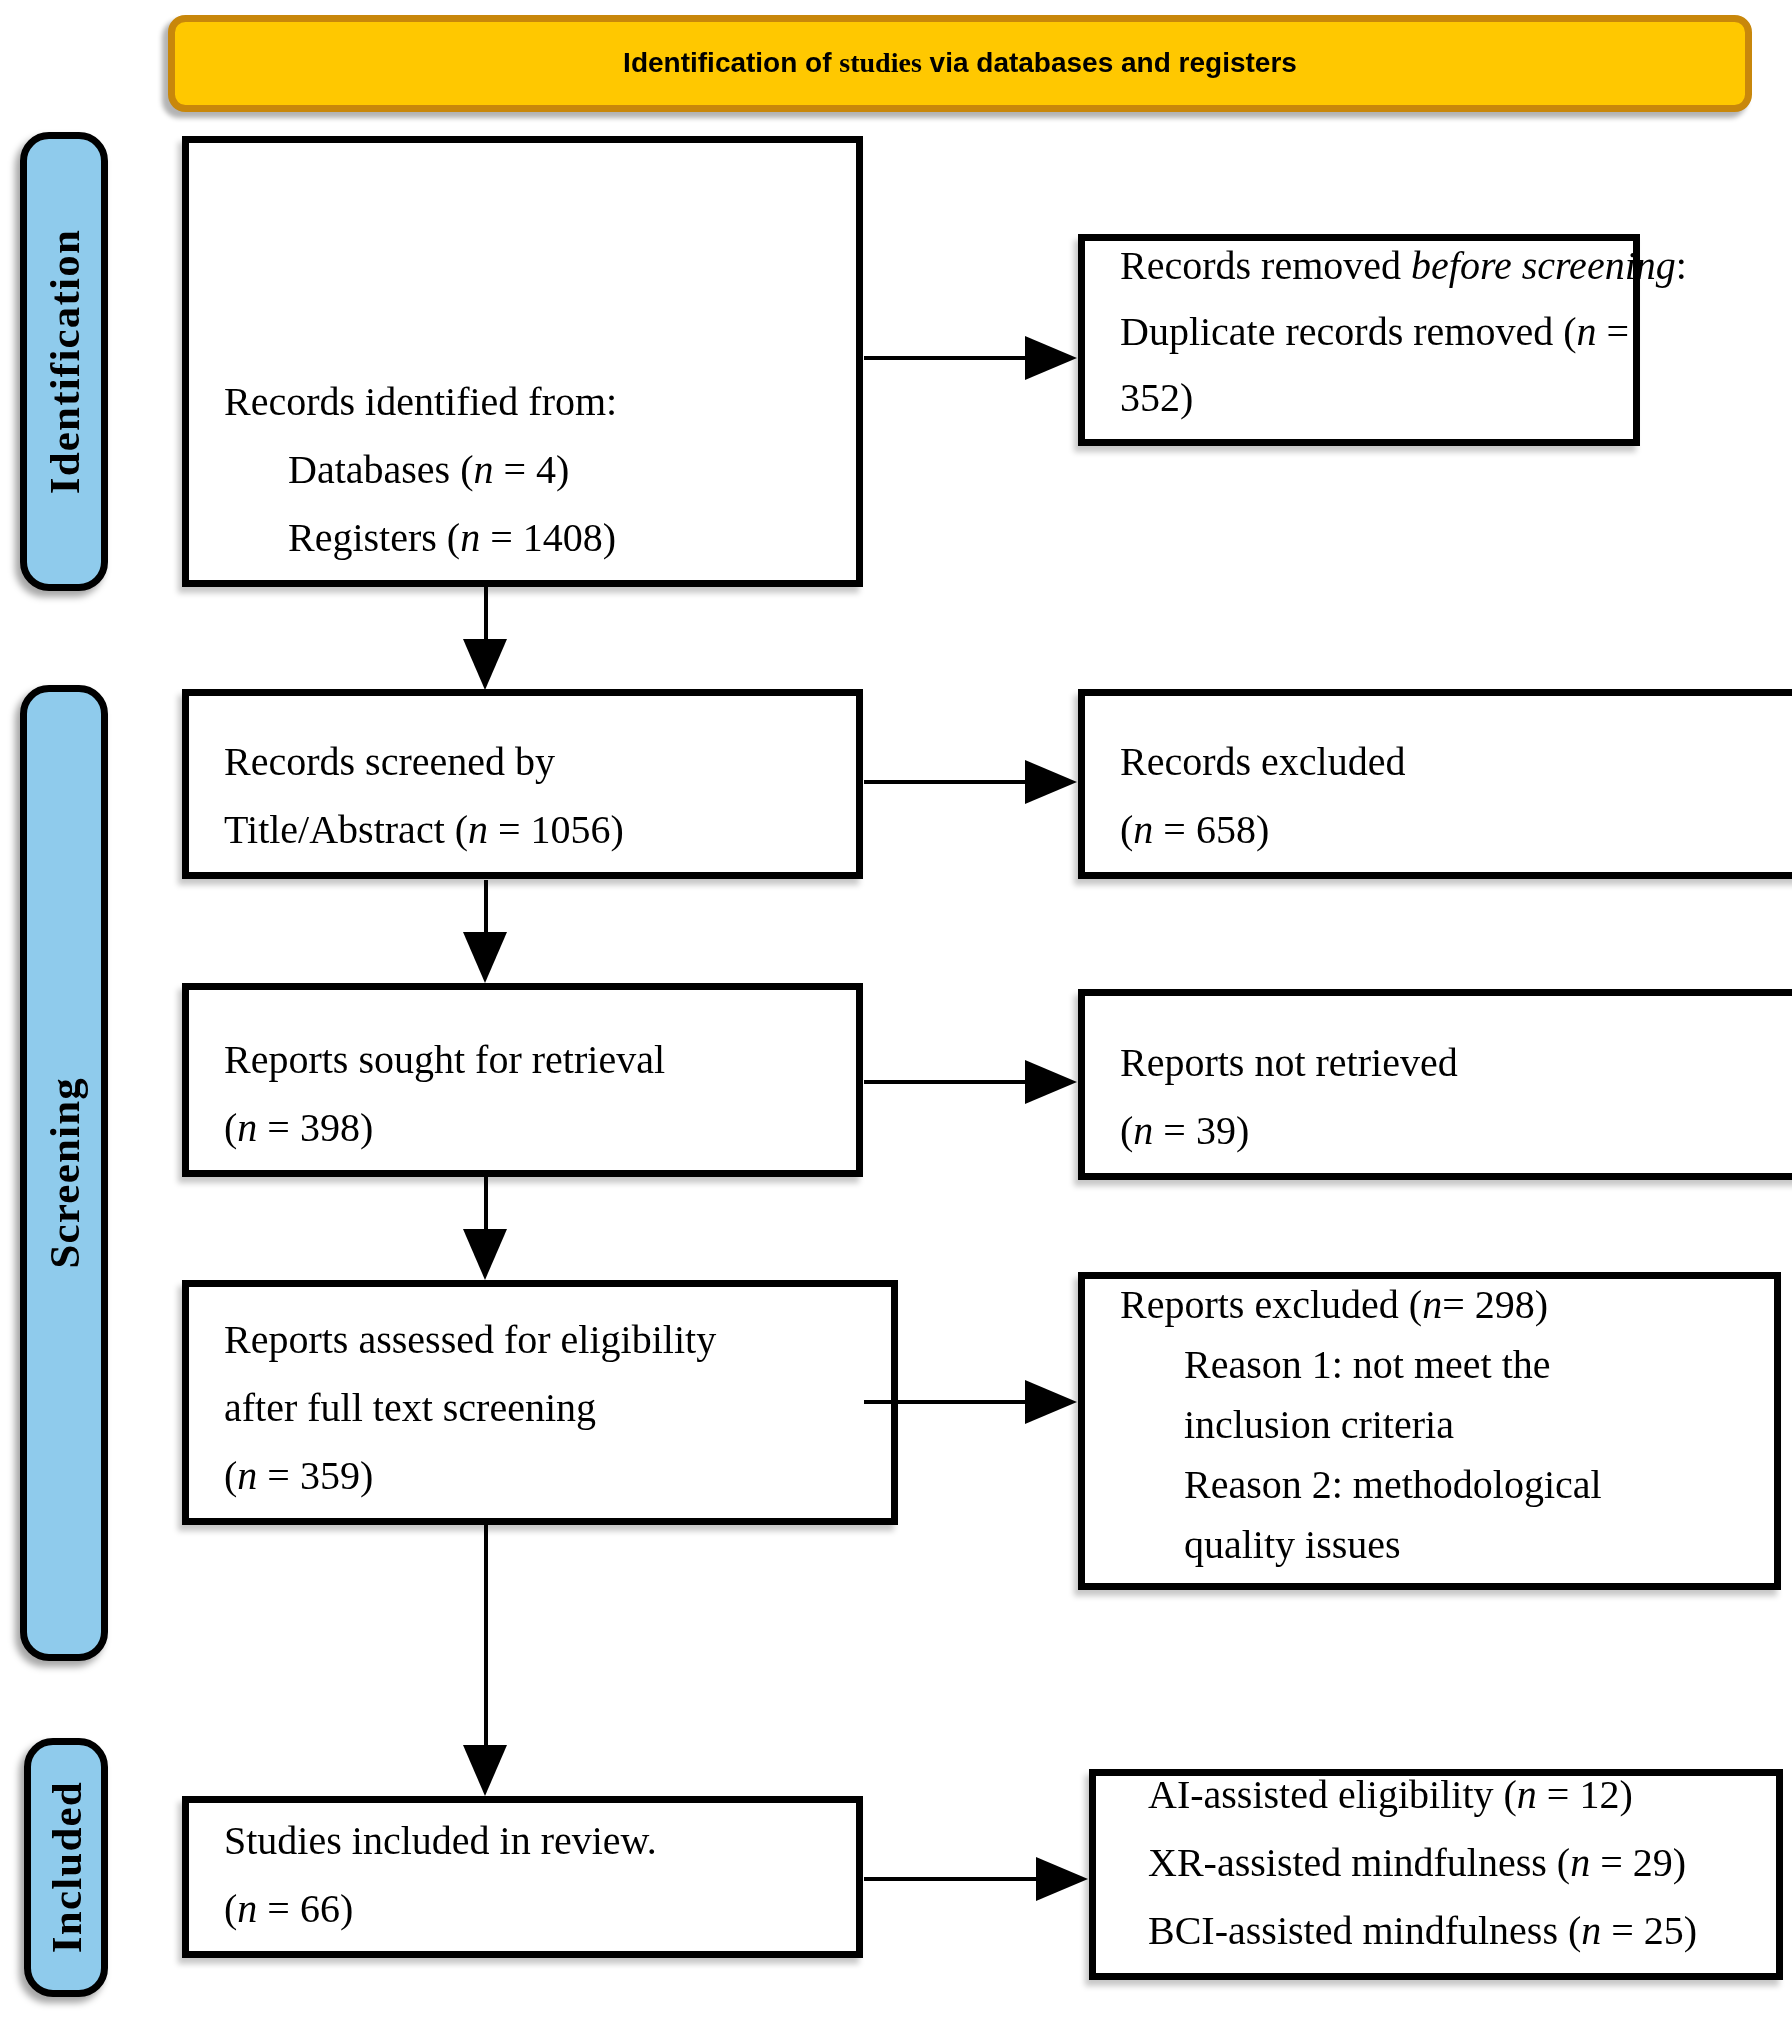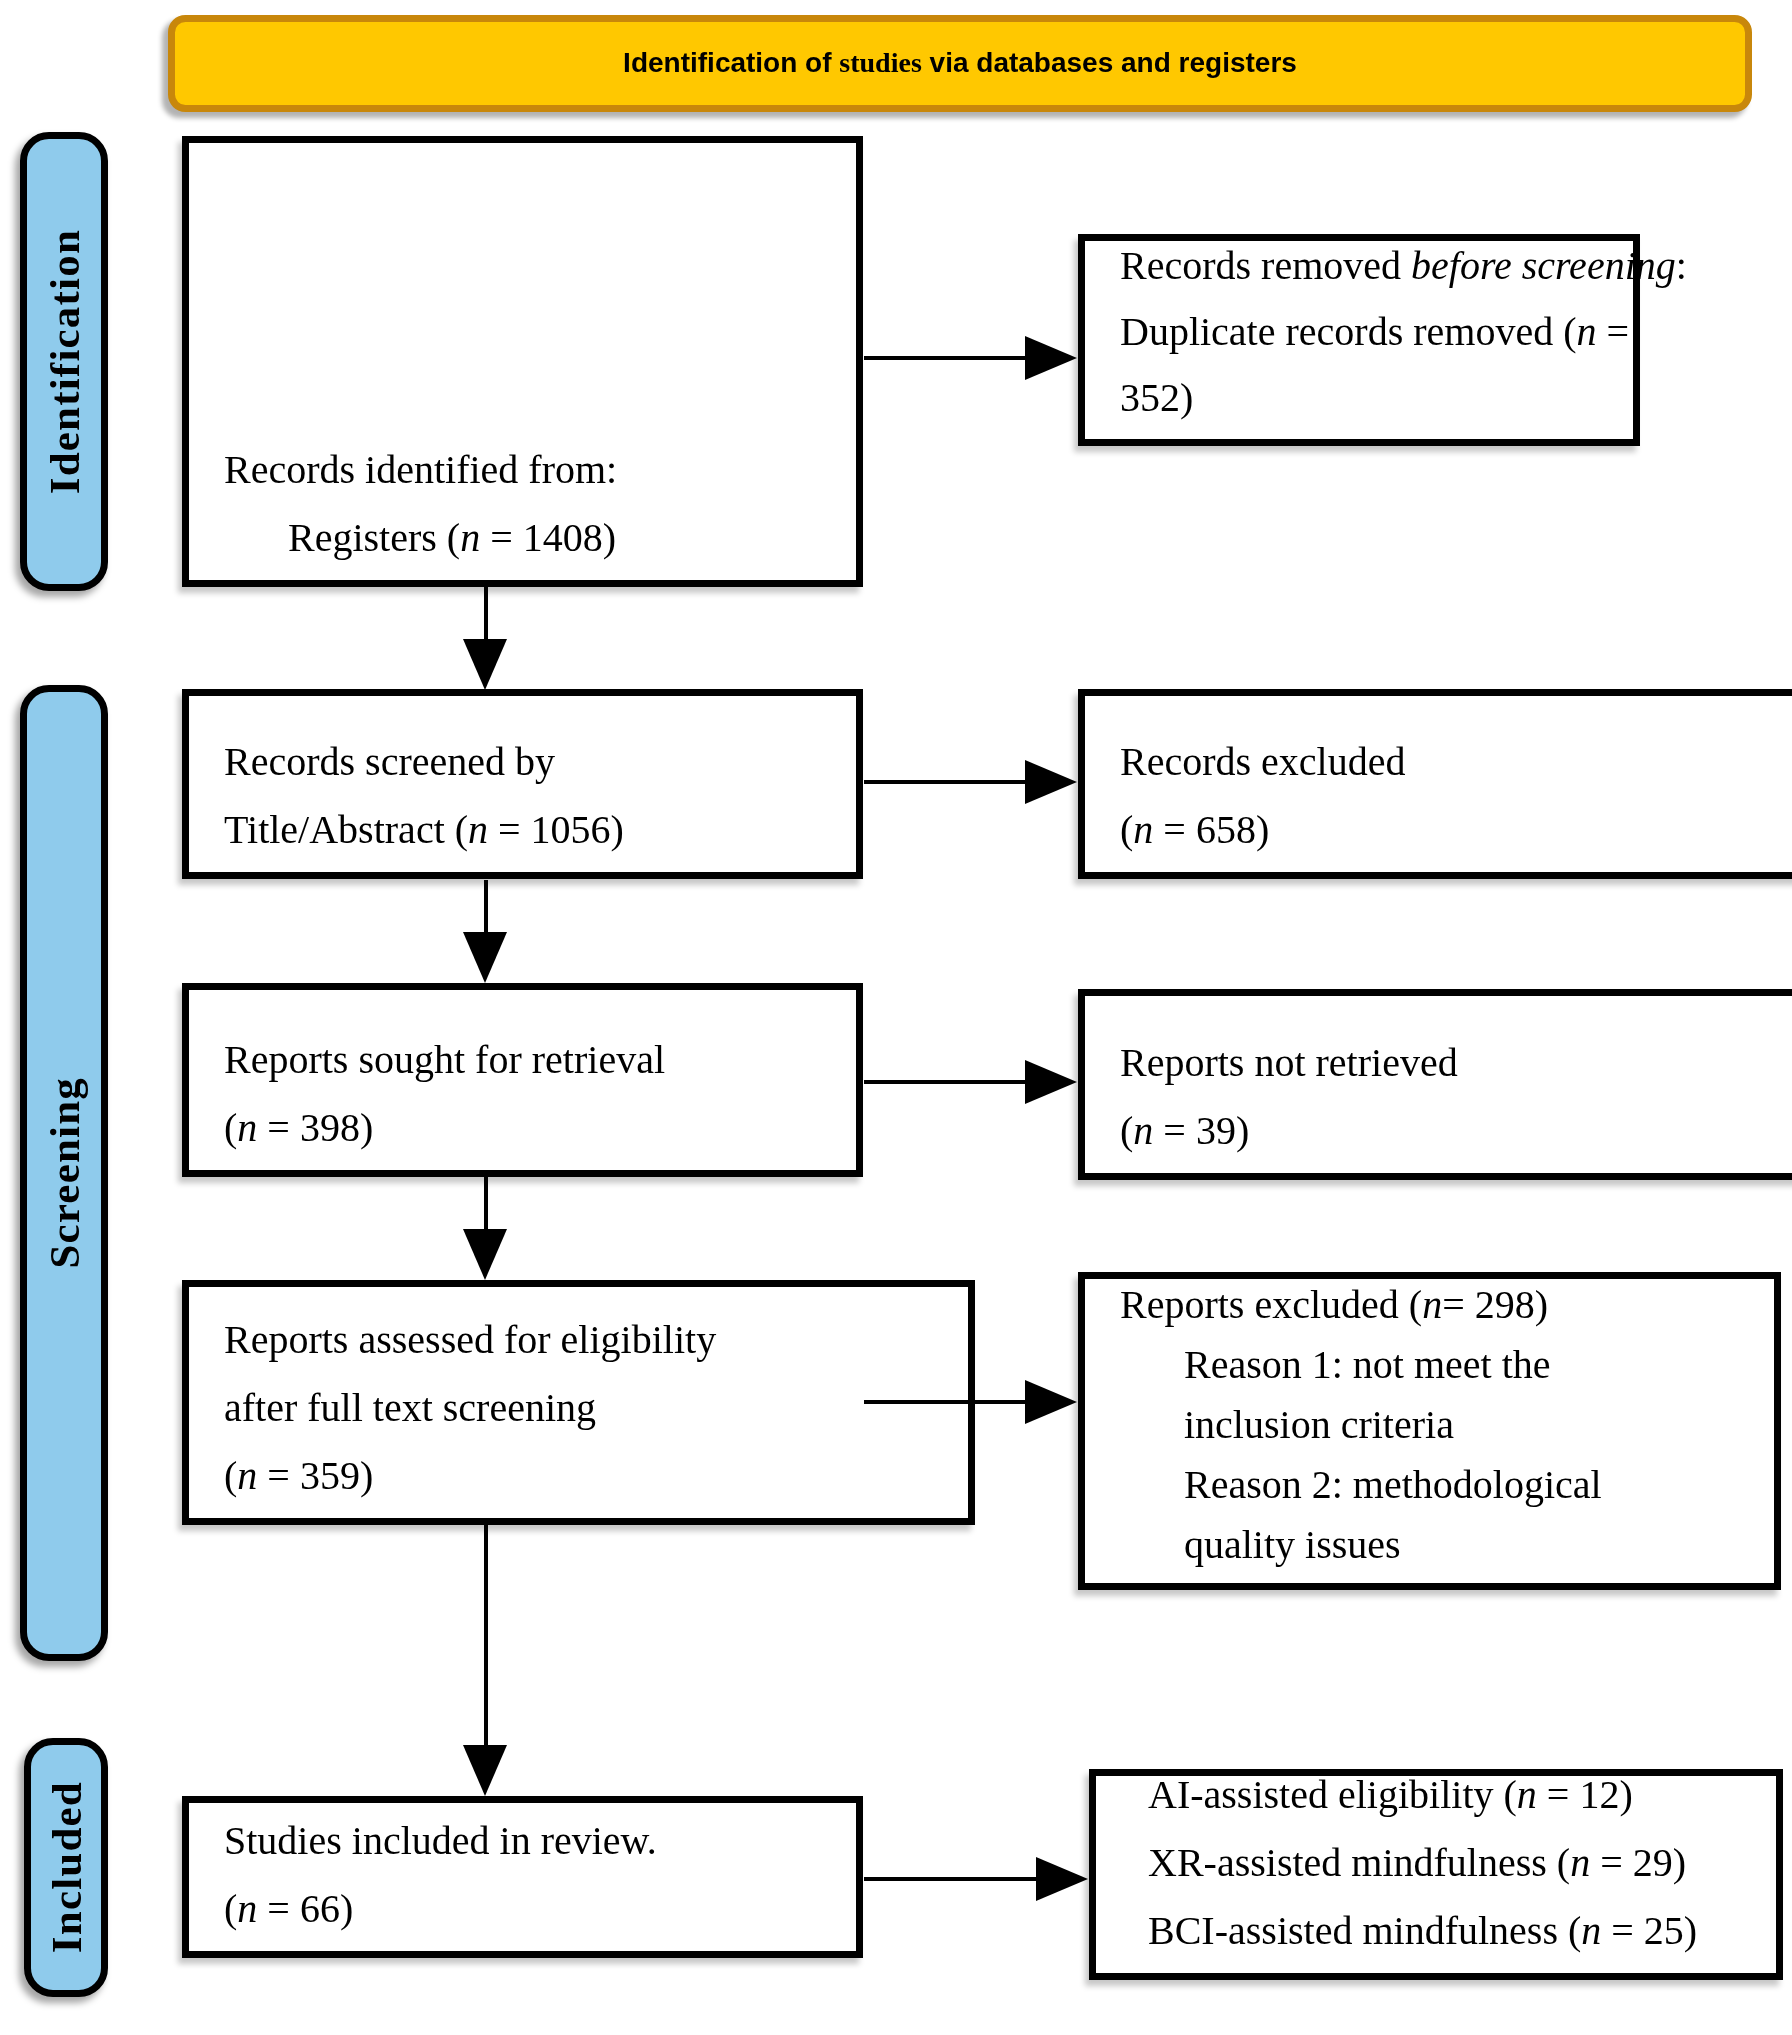--- a/index.html
+++ b/index.html
@@ -60,21 +60,21 @@
   .fbox .it{font-style:italic;}
   .f-serif{font-family:"Liberation Serif", serif;}
   .f-sans{font-family:"Liberation Sans", sans-serif;}
   .box-records-identified{left:182px;top:136px;width:681px;height:451px;}
   .box-records-removed{left:1078px;top:234px;width:562px;height:212px;}
   .box-records-removed .line{line-height:66px;}
   .box-records-screened{left:182px;top:689px;width:681px;height:190px;}
   .box-records-excluded{left:1078px;top:689px;width:810px;height:190px;}
   .box-reports-sought{left:182px;top:983px;width:681px;height:194px;}
   .box-reports-not-retrieved{left:1078px;top:989px;width:768px;height:191px;}
-  .box-reports-assessed{left:182px;top:1280px;width:793px;height:245px;}
+  .box-reports-assessed{left:182px;top:1280px;width:716px;height:245px;}
   .box-reports-excluded{left:1078px;top:1272px;width:703px;height:318px;}
   .box-reports-excluded .line{line-height:60px;}
   .box-studies-included{left:182px;top:1796px;width:681px;height:162px;}
   .box-included-breakdown{left:1089px;top:1769px;width:694px;height:211px;padding-left:52px;}
   
   .aline-v{position:absolute;width:4px;background:#000;}
   .ahead-v{position:absolute;width:0;height:0;
     border-left:22.6px solid transparent;border-right:22.6px solid transparent;
     border-top:51px solid #000;}
   .aline-h{position:absolute;height:4px;background:#000;}
@@ -98,20 +98,21 @@
   </div>
   <div class="side-label lbl-screening">
     <span>Screening</span>
   </div>
   <div class="side-label lbl-included">
     <span>Included</span>
   </div>
 
   <div class="fbox box-records-identified">
       <div class="line"><span>Records identified from:</span></div>
+      <div class="line ind1"><span>Databases (</span><span class="it">n</span><span> = 4)</span></div>
       <div class="line ind1"><span>Registers (</span><span class="it">n</span><span> = 1408)</span></div>
     </div>
   <div class="fbox box-records-screened">
       <div class="line"><span>Records screened by</span></div>
       <div class="line"><span>Title/Abstract (</span><span class="it">n</span><span> = 1056)</span></div>
     </div>
   <div class="fbox box-reports-sought">
       <div class="line"><span>Reports sought for retrieval</span></div>
       <div class="line"><span>(</span><span class="it">n</span><span> = 398)</span></div>
     </div>

